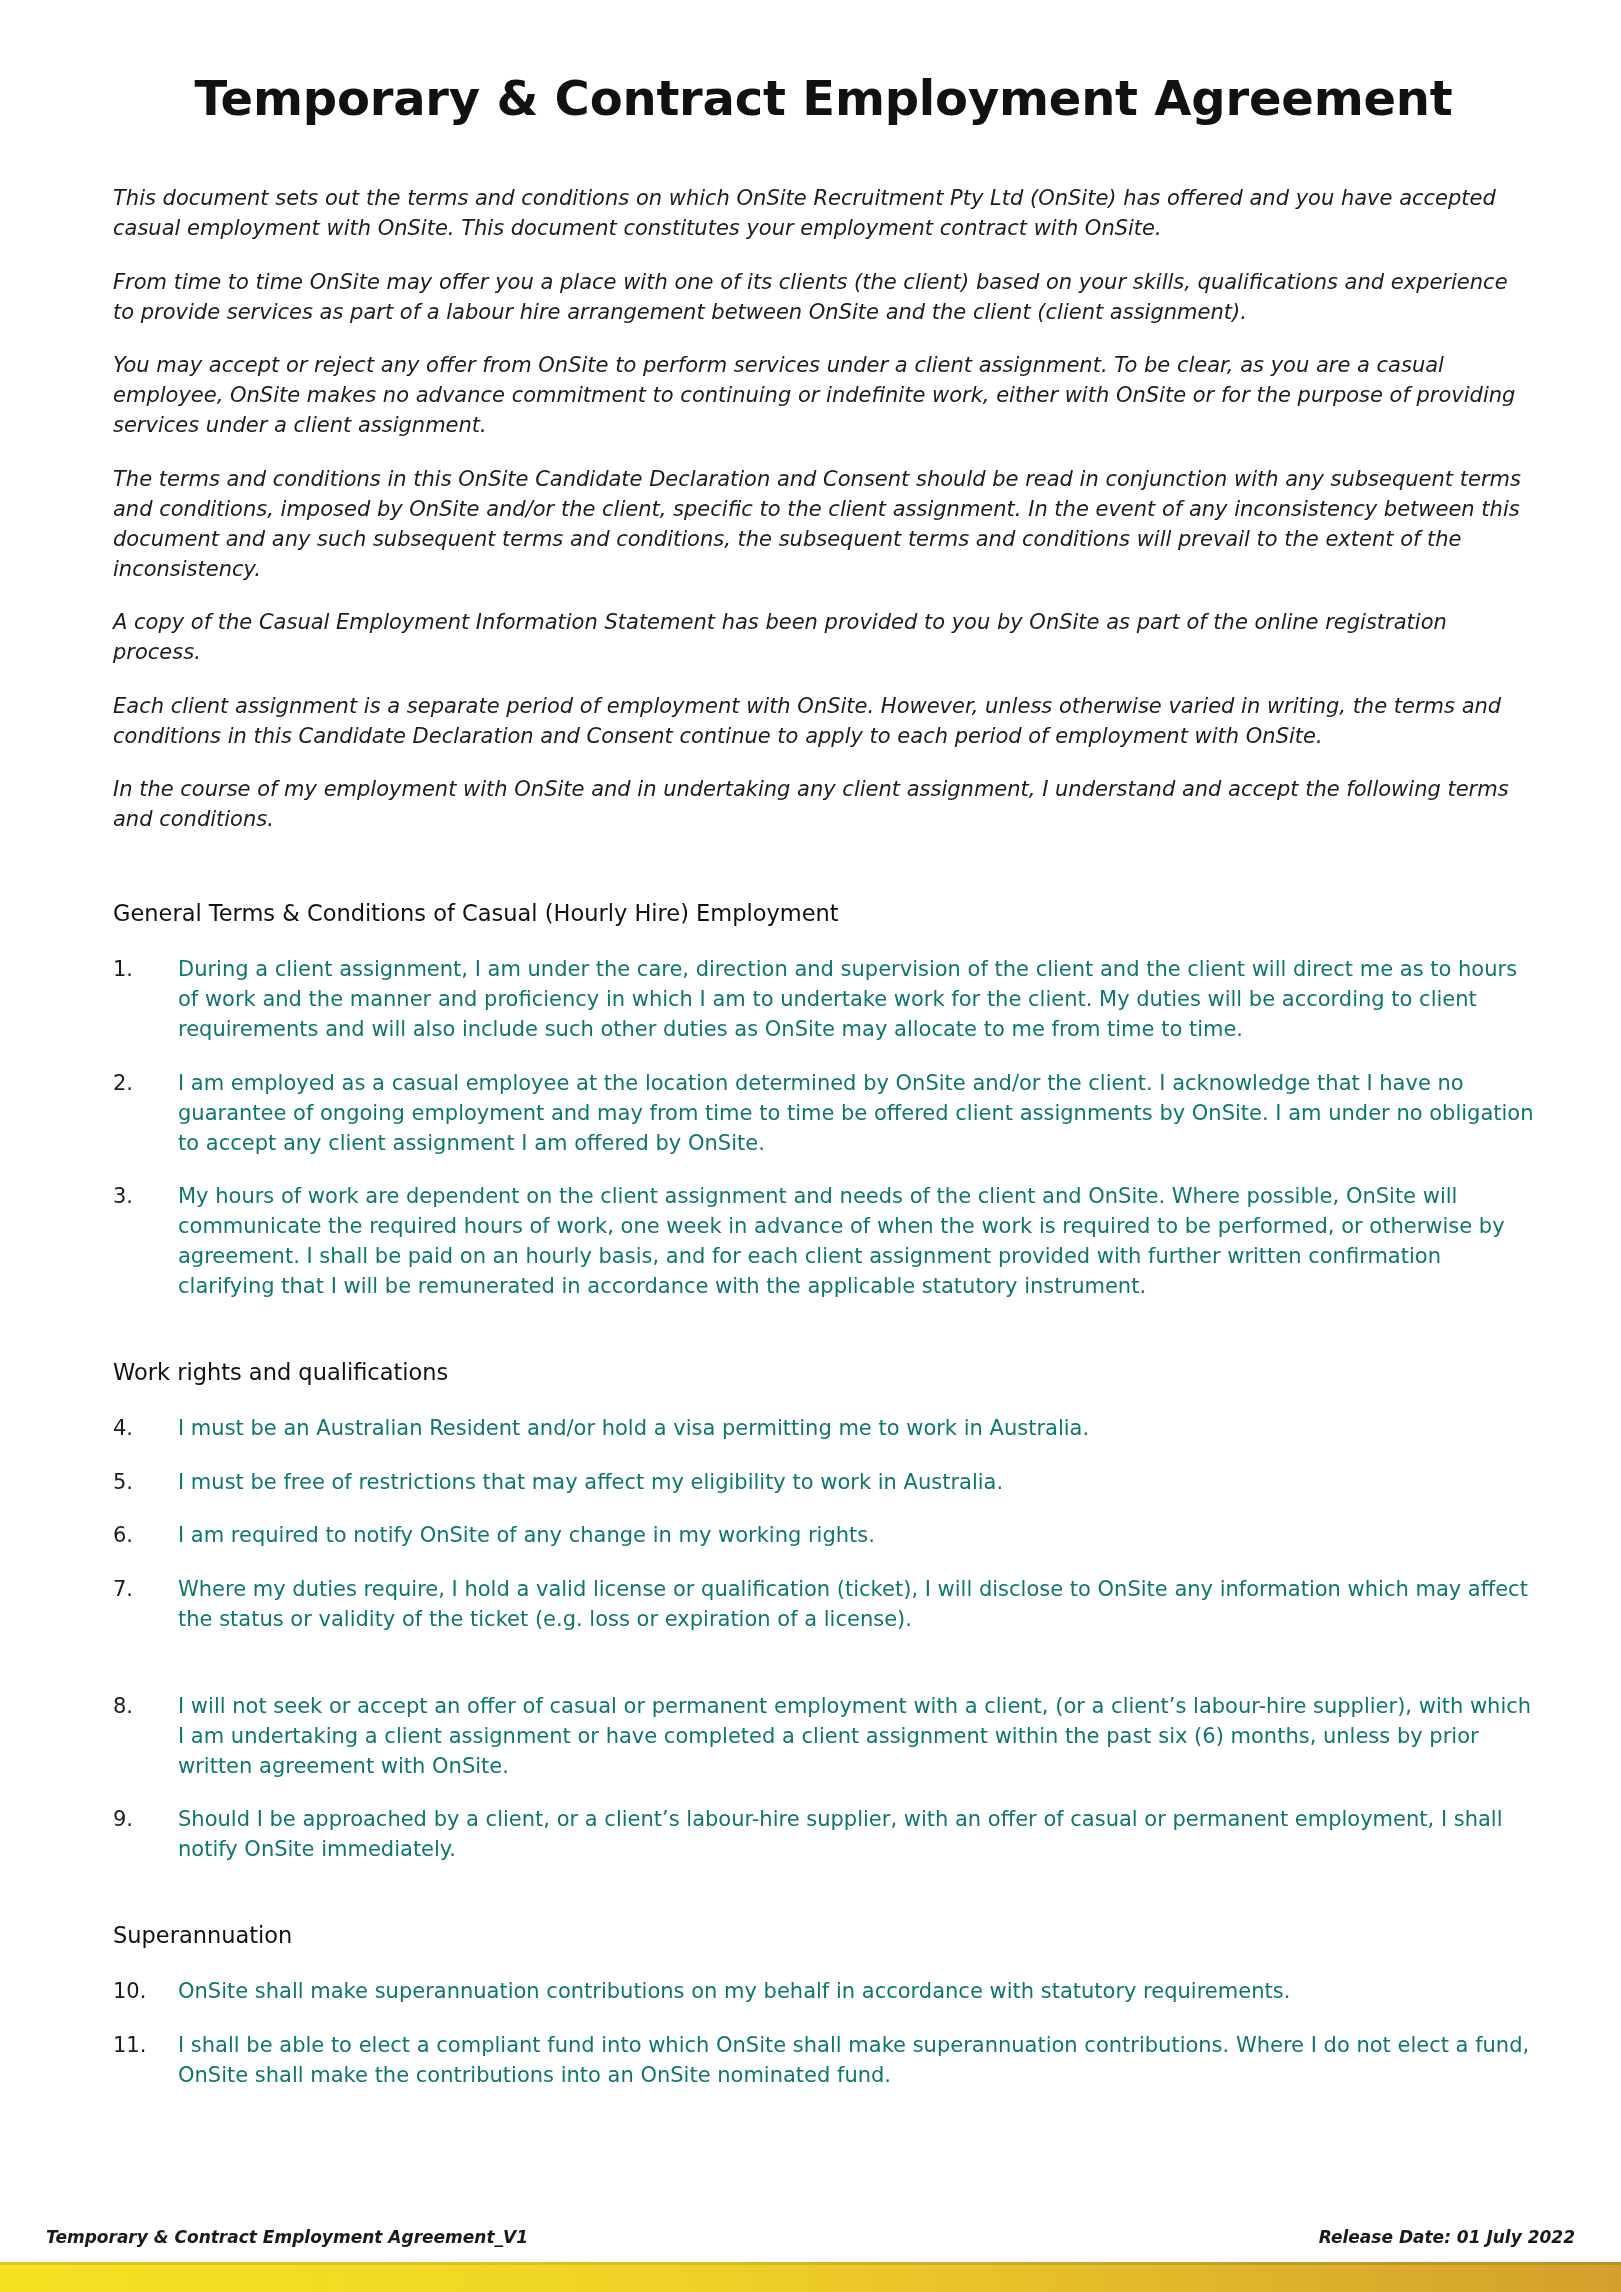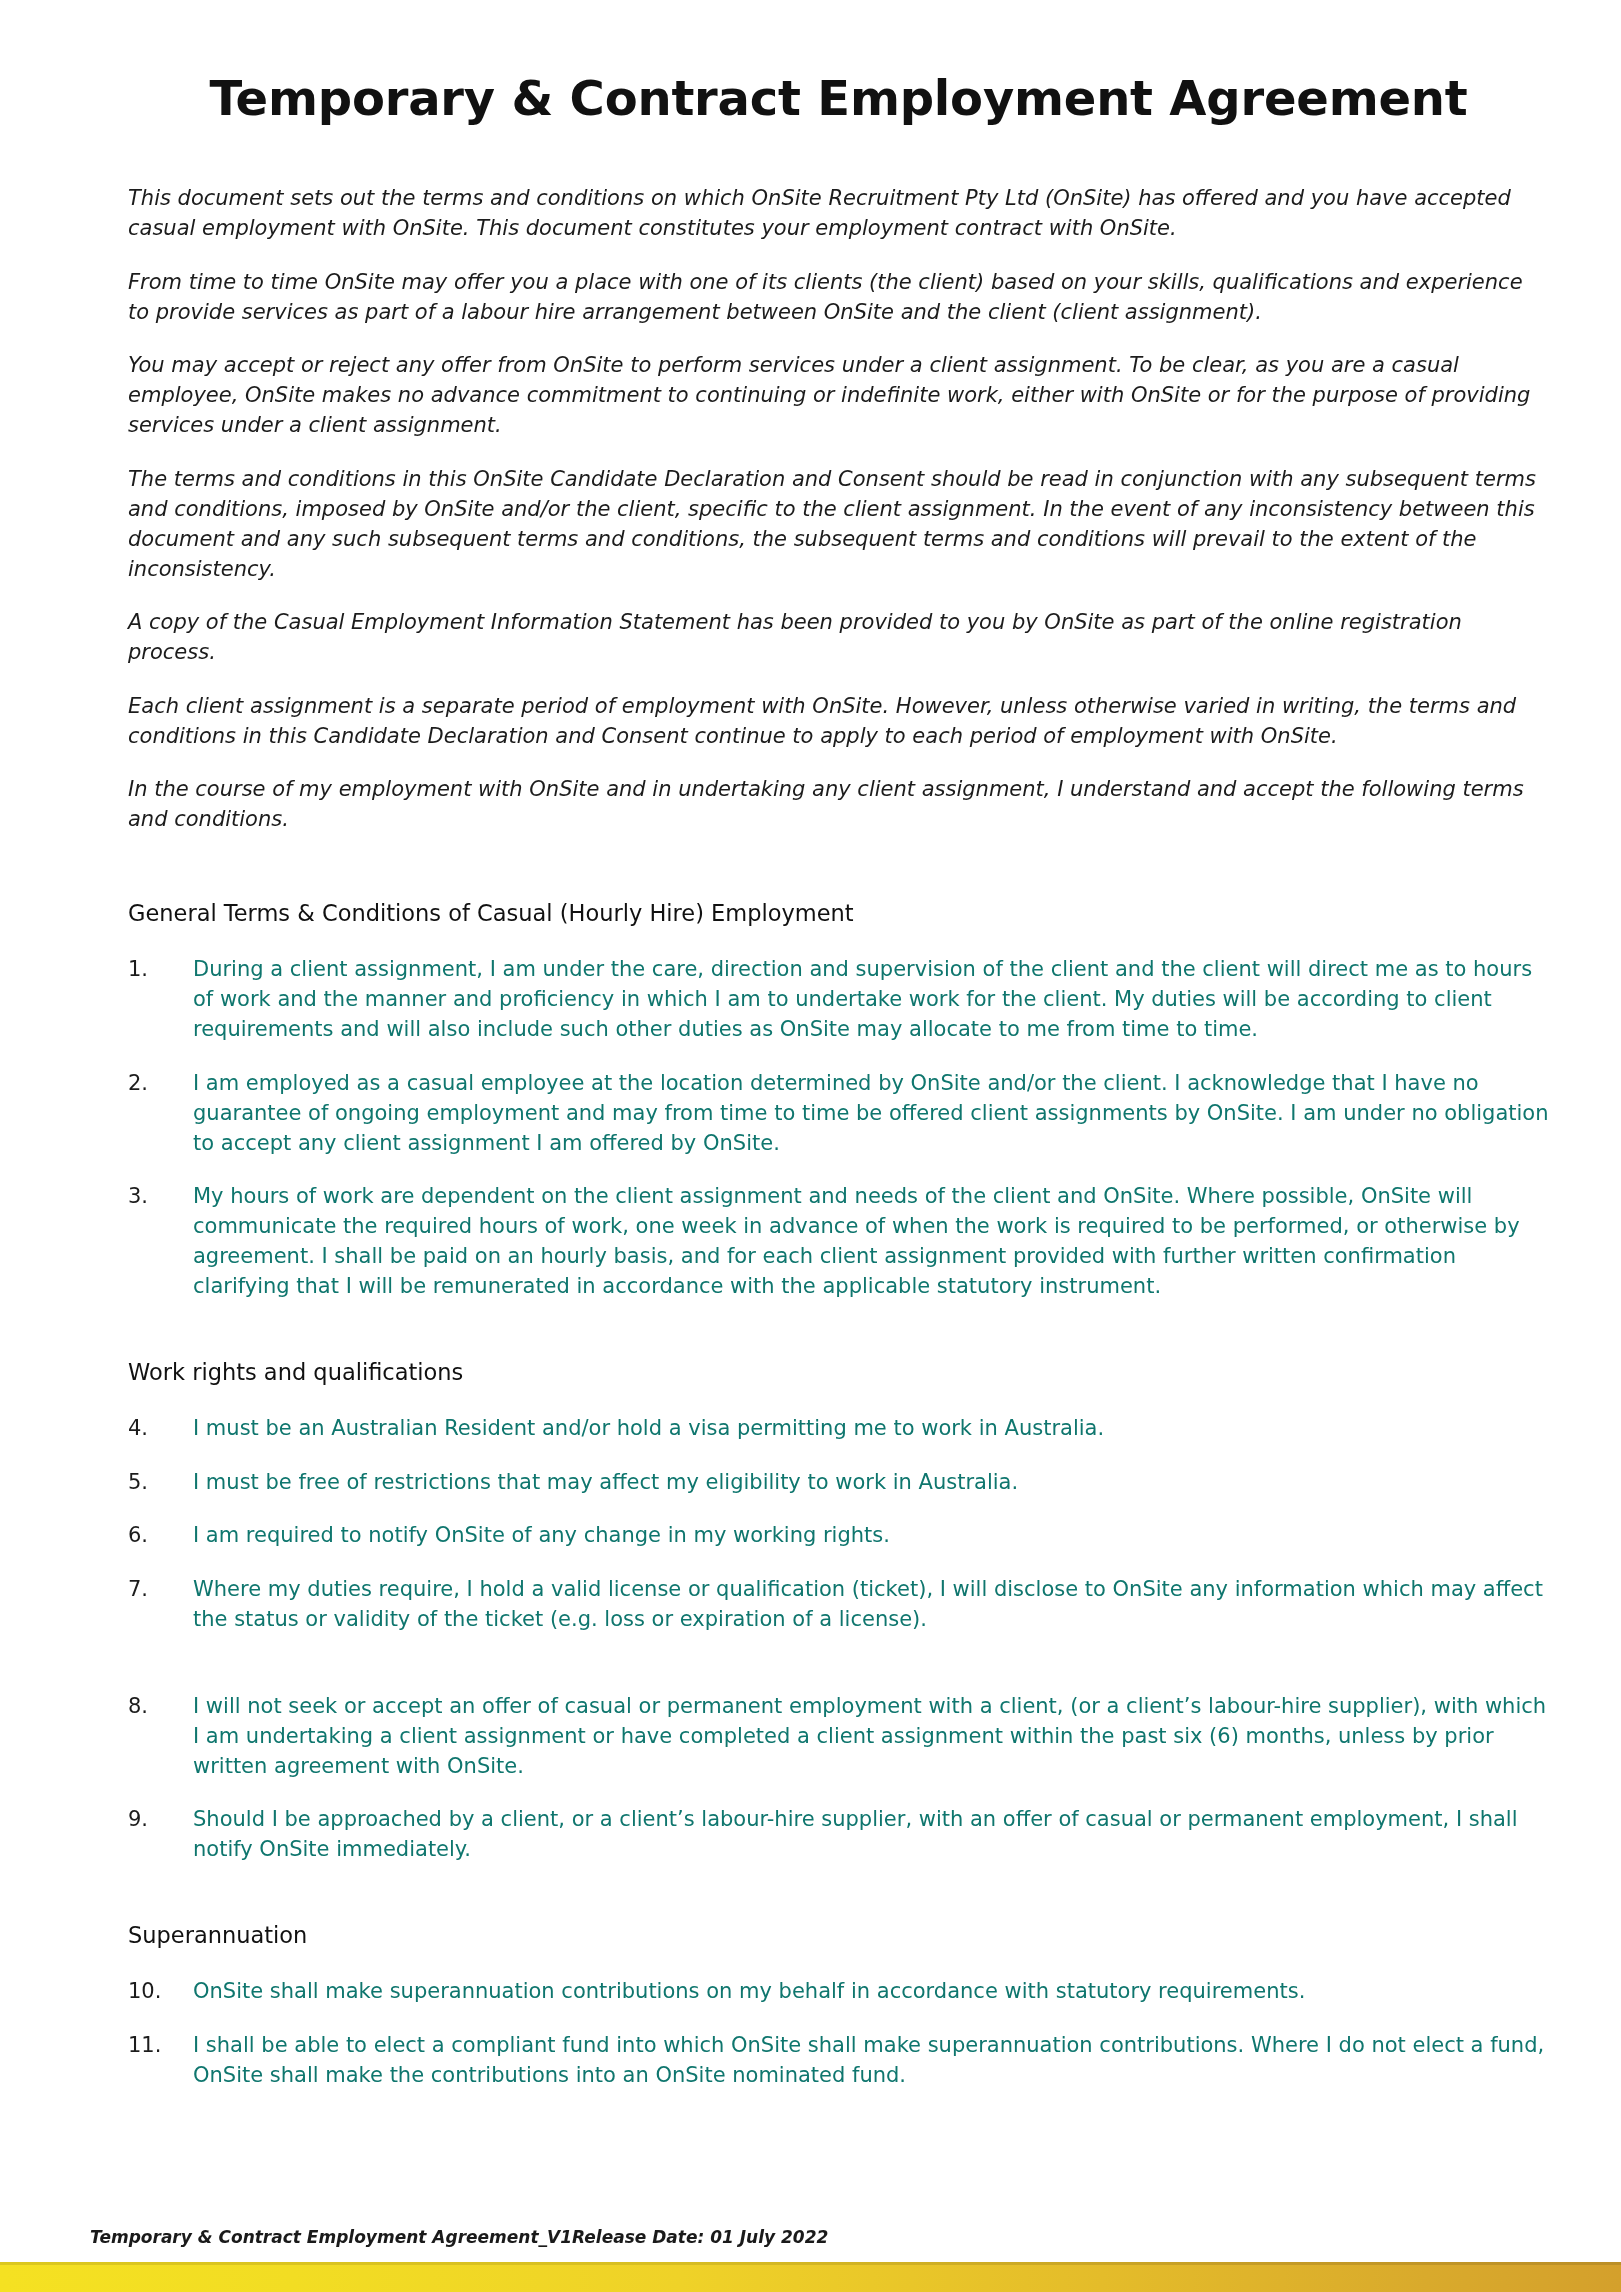--- a/index.html
+++ b/index.html
@@ -15,21 +15,21 @@
   .page {
     position: relative;
     width: 1621px;
     height: 2293px;
     background: #ffffff;
     box-sizing: border-box;
     overflow: hidden;
   }
   .content {
     position: absolute;
-    left: 128px;
+    left: 113px;
     top: 0;
     width: 1421px;
   }
 
   
   .doc-title {
     font-size: 48px;
     font-weight: 700;
     letter-spacing: -0.2px;
     text-align: center;
@@ -98,23 +98,24 @@
   
   .footer {
     position: absolute;
     left: 0;
     bottom: 0;
     width: 1621px;
   }
   .footer-row {
     position: relative;
     height: 51px;
-    margin: 0 90px;
+    margin: 0 46px;
     display: flex;
     align-items: center;
+    justify-content: space-between;
   }
   .footer-text {
     font-size: 17px;
     font-weight: 700;
     font-style: italic;
     color: #1a1a1a;
     white-space: nowrap;
   }
   .footer-bar {
     width: 100%;

